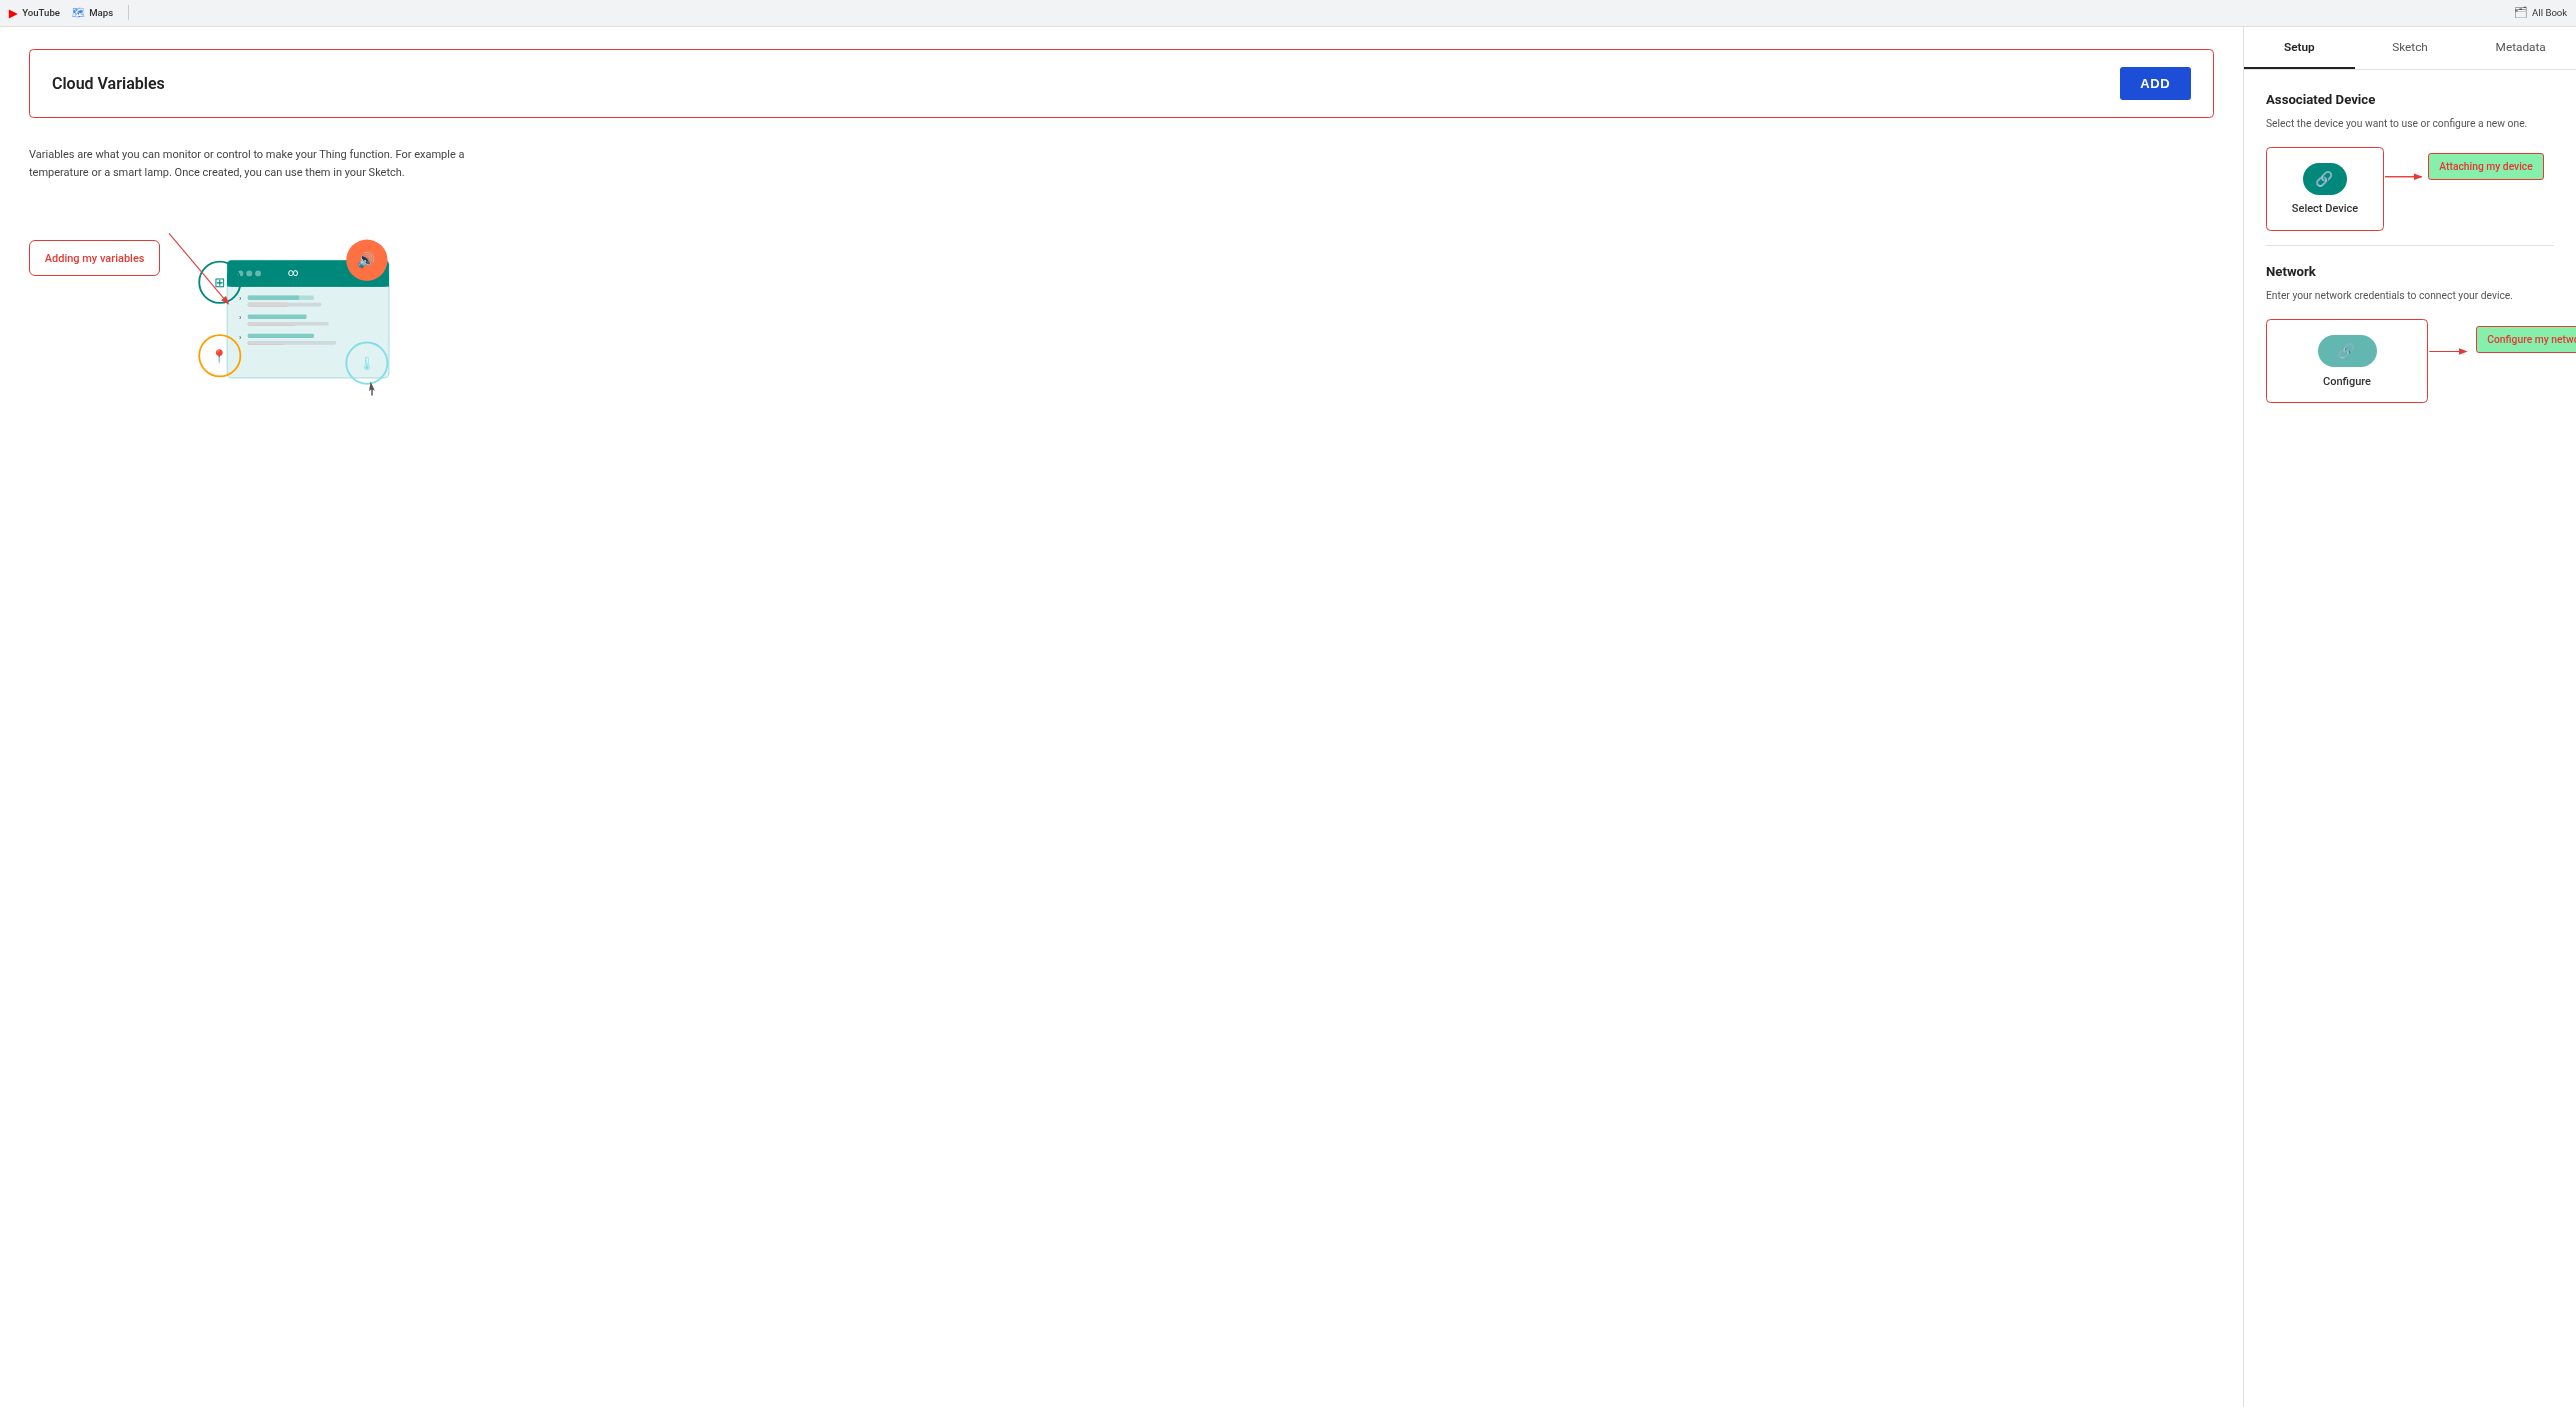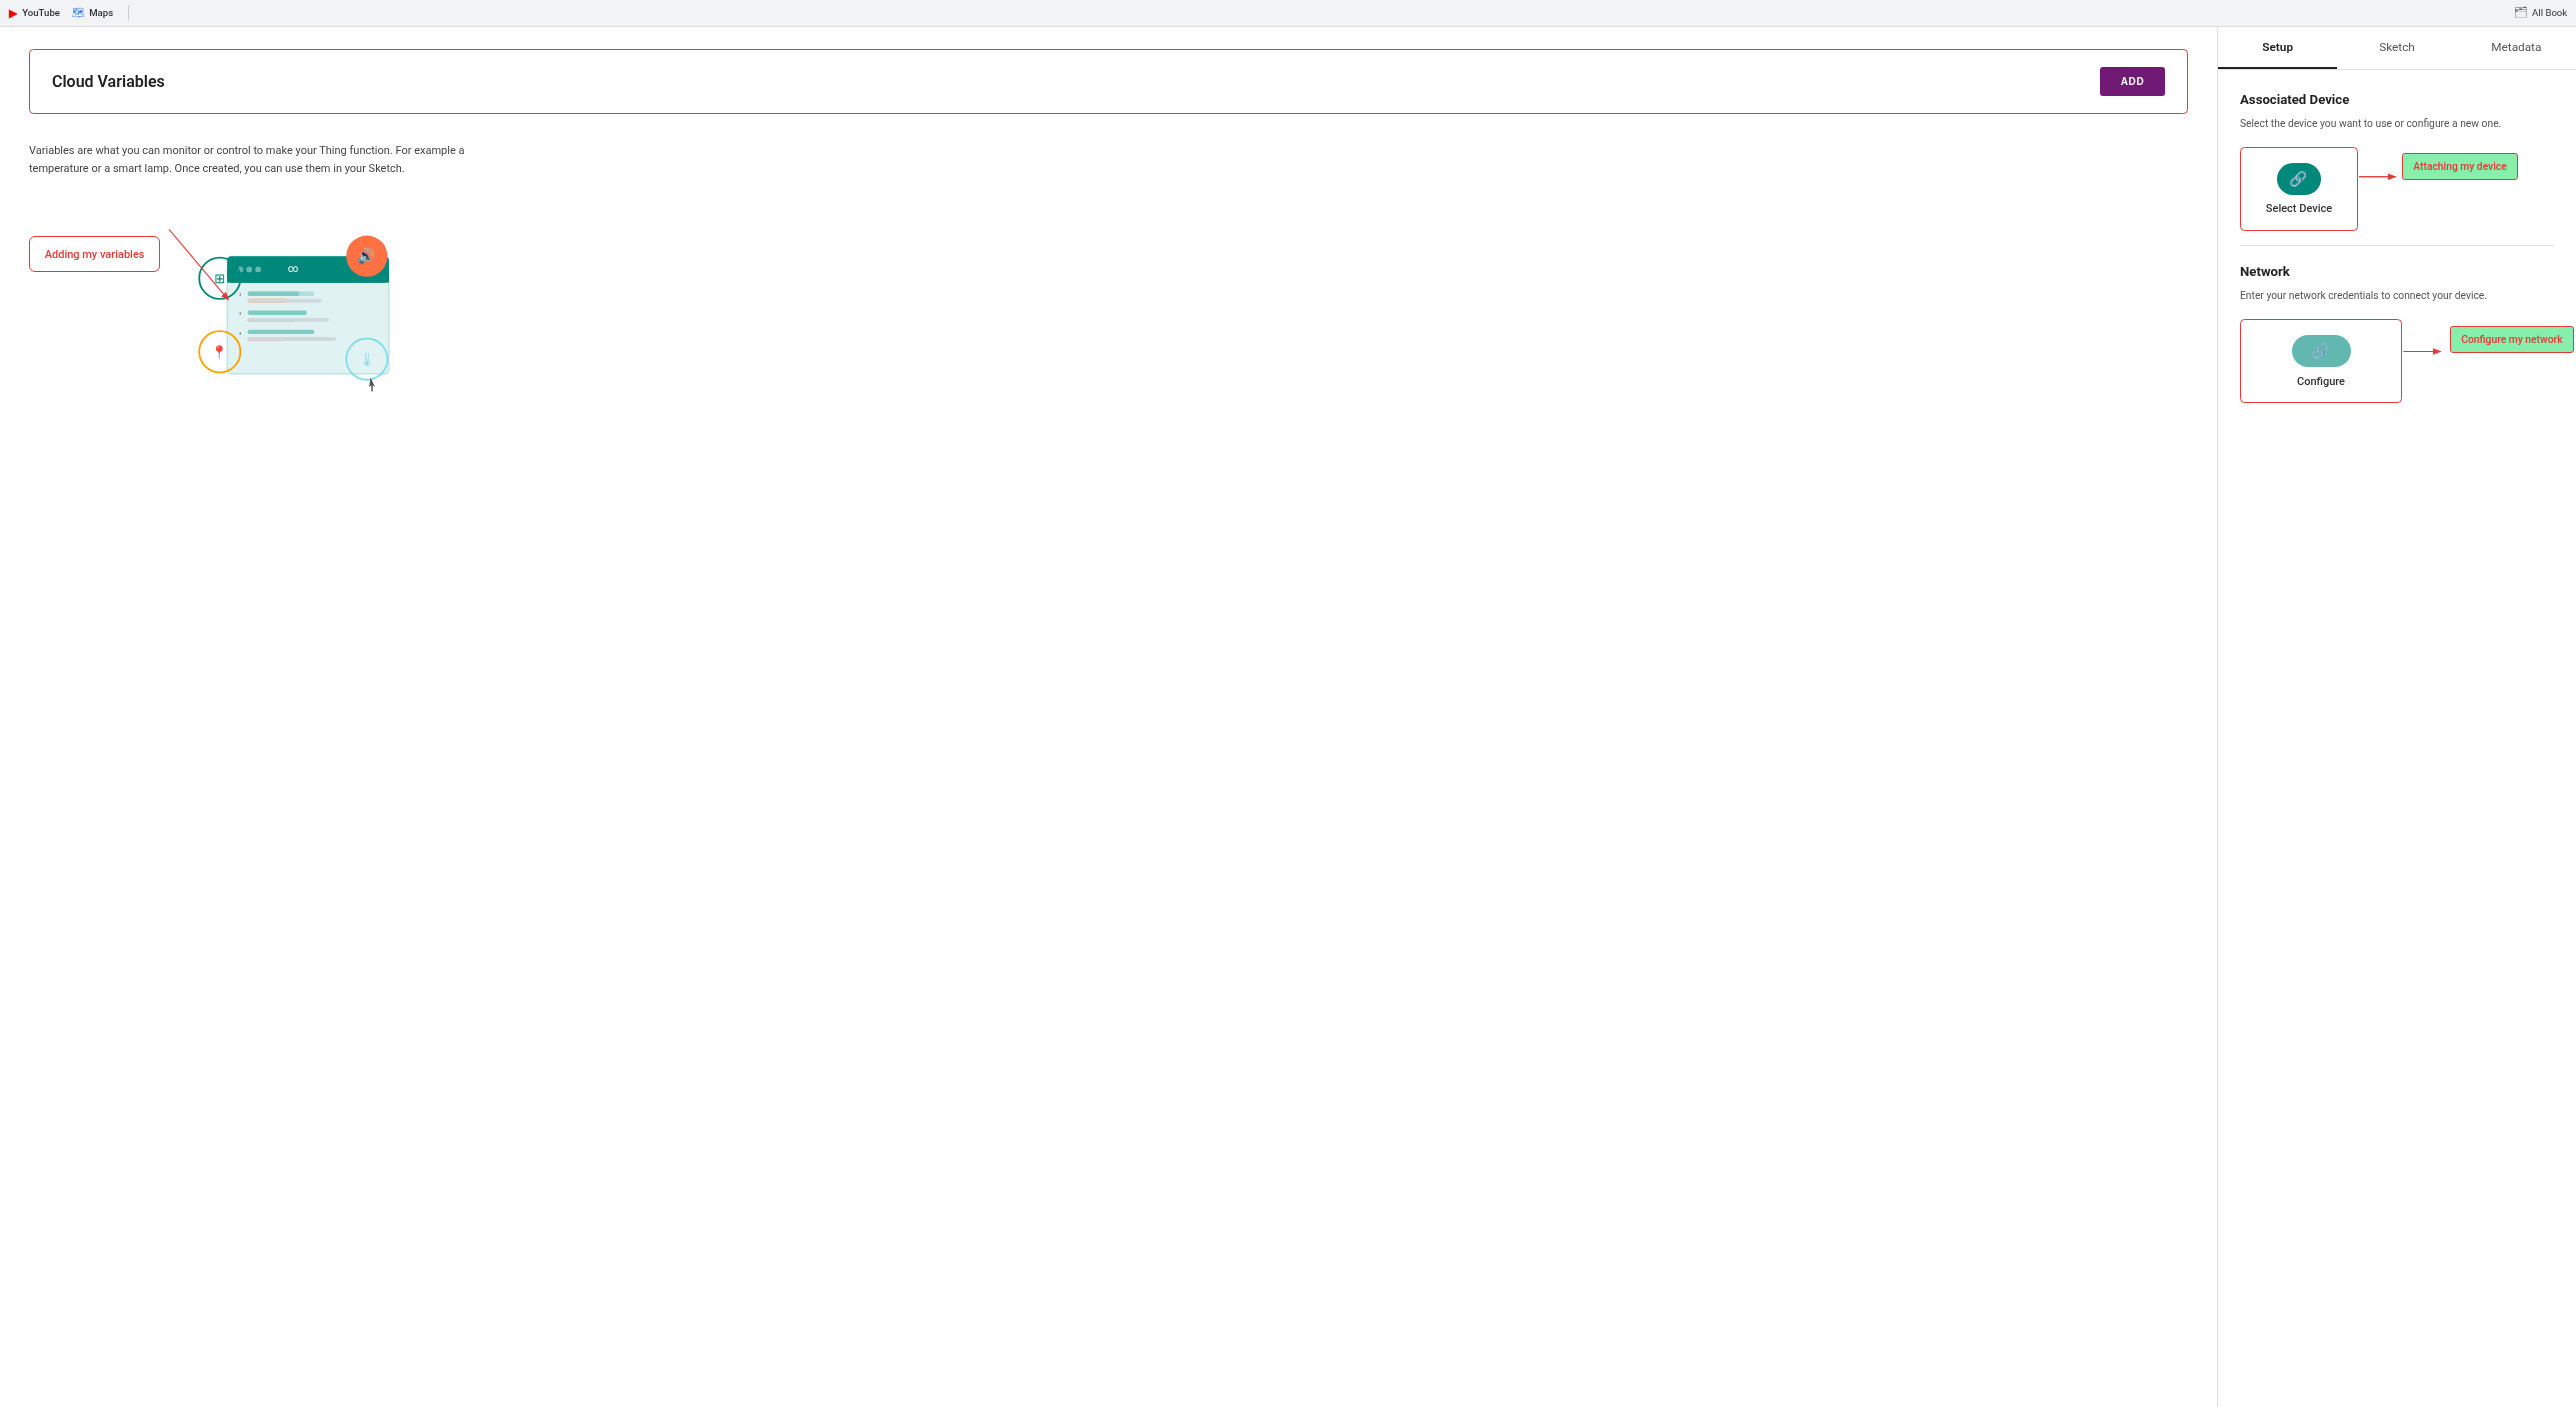--- a/index.html
+++ b/index.html
@@ -59,43 +59,43 @@
     .left-panel { flex: 1; padding: 22px 29px; overflow-y: auto; }
 
     
     .cloud-variables-box {
       border: 1.5px solid #e53935; border-radius: 4.4px;
       padding: 17.6px 22px; display: flex; align-items: center;
       justify-content: space-between; margin-bottom: 28px;
     }
     .cloud-variables-title { font-size: 16px; font-weight: 600; color: #222; }
     .add-btn {
-      background: #701a75; color: #fff; border: none; border-radius: 2.9px;
-      padding: 8.8px 20.6px; font-size: 10px; font-weight: 700; cursor: pointer;
+      background: #1d4ed8; color: #fff; border: none; border-radius: 2.9px;
+      padding: 8.8px 20.6px; font-size: 13px; font-weight: 700; cursor: pointer;
       letter-spacing: 0.7px;
     }
 
     
     .description { font-size: 11px; color: #444; line-height: 1.6; margin-bottom: 22px; max-width: 470px; }
 
     
     .illustration-area { position: relative; display: flex; align-items: center; margin-top: 14.7px; }
     .adding-vars-box {
       border: 1.5px solid #e53935; border-radius: 6px;
       padding: 10.3px 14.7px; position: absolute; left: 0; top: 29px;
       z-index: 10;
       margin-top: 8px;
     }
     .adding-vars-label { color: #e53935; font-size: 11px; font-weight: 500; }
 
     
     .illustration-svg-wrap { margin-left: 132px; }
 
     
-    .right-panel { width: 359px; border-left: 0.7px solid #e0e0e0; display: flex; flex-direction: column; }
+    .right-panel { width: 333px; border-left: 0.7px solid #e0e0e0; display: flex; flex-direction: column; }
 
     
     .tabs { display: flex; border-bottom: 0.7px solid #e0e0e0; }
     .tab {
       flex: 1; padding: 13.2px 0; text-align: center; font-size: 11.8px;
       cursor: pointer; color: #555; border-bottom: 2.2px solid transparent;
     }
     .tab.active { color: #222; font-weight: 600; border-bottom: 2.2px solid #222; }
 
     

